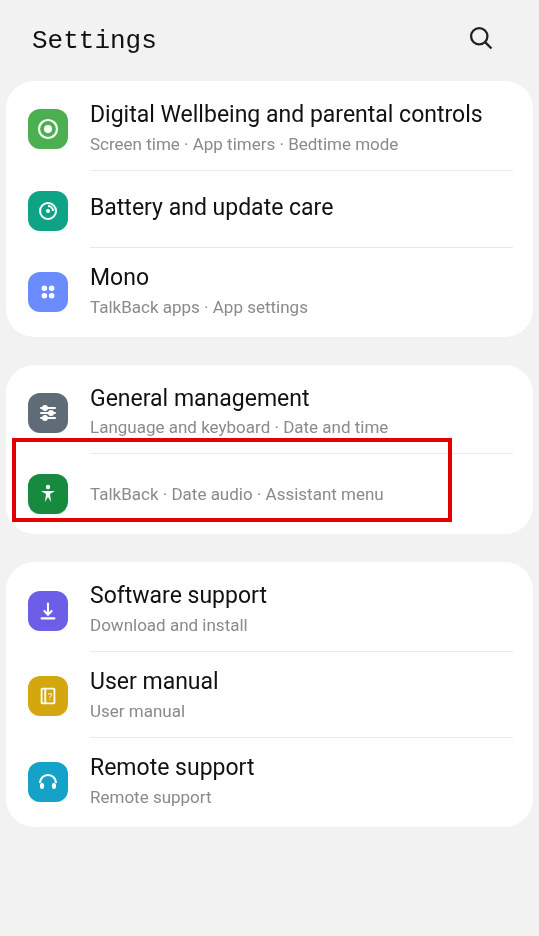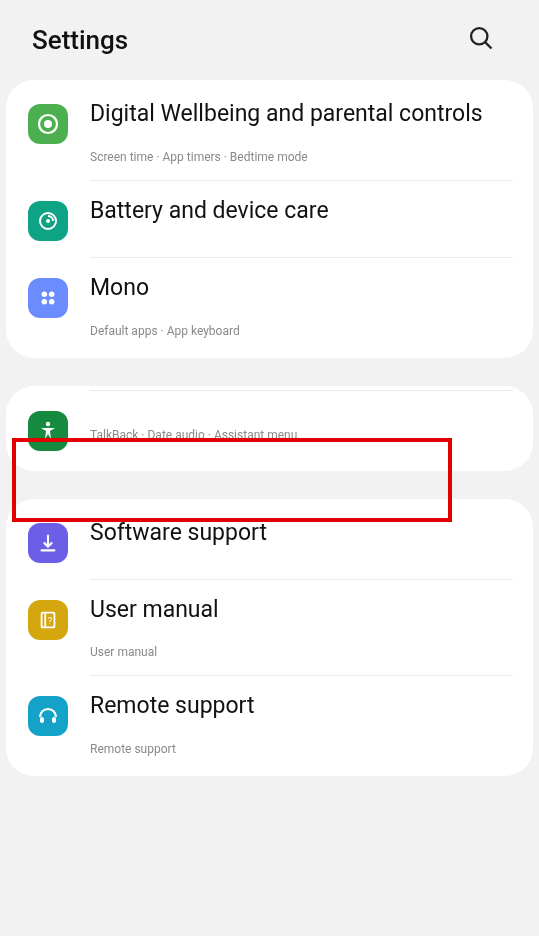--- a/index.html
+++ b/index.html
@@ -8,38 +8,39 @@
     height: 936px;
     background: #f2f2f2;
     font-family: -apple-system, BlinkMacSystemFont, "Segoe UI", Roboto, sans-serif;
     overflow: hidden;
   }
   .header {
     display: flex;
     justify-content: space-between;
     align-items: center;
     padding: 24px 44px 24px 32px;
+    font-family: Liberation Mono, monospace;
   }
   .header-title {
     font-size: 26px;
     font-weight: 500;
     color: #111;
   }
   .search-btn {
     cursor: pointer;
   }
   .card {
     background: #fff;
     border-radius: 28px;
     margin: 0 6px 28px 6px;
     padding: 4px 0;
   }
   .row {
     display: flex;
-    align-items: flex-start;
+    align-items: center;
     padding: 16px 20px 16px 22px;
     cursor: pointer;
   }
   .row-icon {
     width: 40px;
     height: 40px;
     border-radius: 12px;
     flex-shrink: 0;
     margin-right: 22px;
     margin-top: 4px;
@@ -50,23 +51,23 @@
   .row-body {
     flex: 1;
   }
   .row-title {
     font-size: 23px;
     color: #111;
     line-height: 1.25;
     font-weight: 400;
   }
   .row-sub {
-    font-size: 12px;
+    font-size: 17px;
     color: #8a8a8a;
-    margin-top: 21px;
+    margin-top: 4px;
     font-weight: 400;
   }
   .divider {
     height: 1px;
     background: #eaeaea;
     margin-left: 84px;
     margin-right: 20px;
   }
   .highlight-box {
     position:absolute;
@@ -111,40 +112,56 @@
         <div class="divider"></div>
         <div class="row">
           <div class="row-icon" style="background:#0fa386">
             <svg width="24" height="24" viewBox="0 0 24 24" fill="none">
               <circle cx="12" cy="12" r="8" stroke="#fff" stroke-width="2"></circle>
               <path d="M12 7 A5 5 0 0 1 17 12" stroke="#fff" stroke-width="2" fill="none"></path>
               <circle cx="12" cy="12" r="2" fill="#fff"></circle>
             </svg>
           </div>
           <div class="row-body">
-         <div class="row-title">Battery and device care</div>
+         <div class="row-title">Battery and update care</div>
        </div>
         </div>
         <div class="divider"></div>
         <div class="row">
           <div class="row-icon" style="background:#6a8cff">
             <svg width="22" height="22" viewBox="0 0 24 24" fill="#fff">
               <circle cx="8" cy="8" r="3"></circle>
               <circle cx="16" cy="8" r="3"></circle>
               <circle cx="8" cy="16" r="3"></circle>
               <circle cx="16" cy="16" r="3"></circle>
             </svg>
           </div>
           <div class="row-body">
          <div class="row-title">Mono</div>
-         <div class="row-sub">Default apps  ·  App keyboard</div>
+         <div class="row-sub">TalkBack apps  ·  App settings</div>
        </div>
         </div>
       </div>
       <div class="card">
+        <div class="row">
+          <div class="row-icon" style="background:#5f6b77">
+            <svg width="24" height="24" viewBox="0 0 24 24" stroke="#fff" stroke-width="2" stroke-linecap="round">
+              <line x1="5" y1="7" x2="19" y2="7"></line>
+              <circle cx="9" cy="7" r="2" fill="#fff"></circle>
+              <line x1="5" y1="12" x2="19" y2="12"></line>
+              <circle cx="15" cy="12" r="2" fill="#fff"></circle>
+              <line x1="5" y1="17" x2="19" y2="17"></line>
+              <circle cx="9" cy="17" r="2" fill="#fff"></circle>
+            </svg>
+          </div>
+          <div class="row-body">
+         <div class="row-title">General management</div>
+         <div class="row-sub">Language and keyboard  ·  Date and time</div>
+       </div>
+        </div>
         <div class="divider"></div>
         <div class="row">
           <div class="row-icon" style="background:#168a3e">
             <svg width="24" height="24" viewBox="0 0 24 24" fill="#fff">
               <circle cx="12" cy="5" r="2.2"></circle>
               <path d="M5 9 L19 9 L14 12 L15 20 L12 15 L9 20 L10 12 Z"></path>
             </svg>
           </div>
           <div class="row-body">
          <div class="row-sub">TalkBack  ·  Date audio  ·  Assistant menu</div>
@@ -155,20 +172,21 @@
         <div class="row">
           <div class="row-icon" style="background:#6d5ee8">
             <svg width="22" height="22" viewBox="0 0 24 24" fill="none" stroke="#fff" stroke-width="2.3" stroke-linecap="round">
               <path d="M12 4 v10"></path>
               <path d="M8 12 l4 4 l4 -4"></path>
               <path d="M5 20 h14"></path>
             </svg>
           </div>
           <div class="row-body">
          <div class="row-title">Software support</div>
+         <div class="row-sub">Download and install</div>
        </div>
         </div>
         <div class="divider"></div>
         <div class="row">
           <div class="row-icon" style="background:#d4a70f">
             <svg width="22" height="22" viewBox="0 0 24 24" fill="none" stroke="#fff" stroke-width="2">
               <rect x="5" y="4" width="14" height="16" rx="1"></rect>
               <line x1="9" y1="4" x2="9" y2="20"></line>
               <text x="14" y="16" font-size="10" fill="#fff" text-anchor="middle" stroke="none">?</text>
             </svg>

